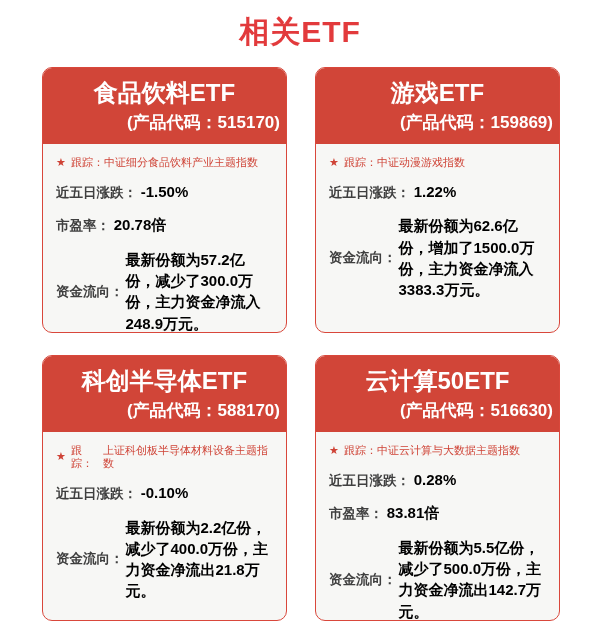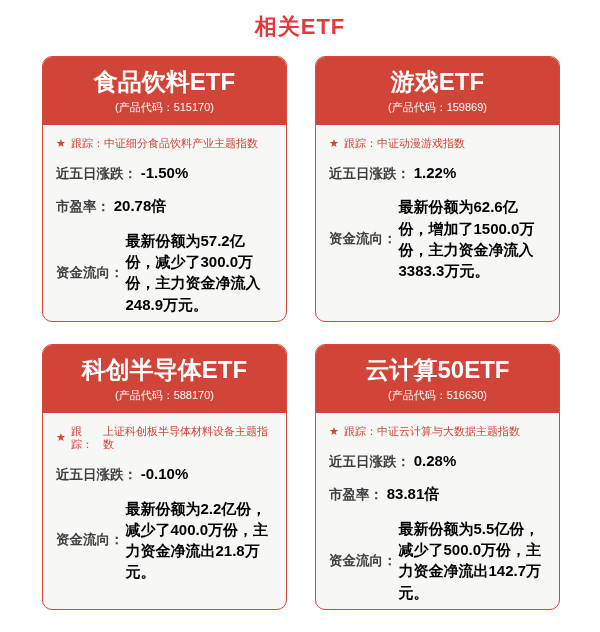--- a/index.html
+++ b/index.html
@@ -5,21 +5,21 @@
   * { margin: 0; padding: 0; box-sizing: border-box; }
   html, body {
     width: 600px; height: 632px;
     background: #ffffff;
     font-family: "Liberation Sans", "DejaVu Sans", sans-serif;
     overflow: hidden;
   }
   .page-title {
     text-align: center;
     color: #e23a3c;
-    font-size: 22px;
+    font-size: 30px;
     font-weight: 700;
     margin: 12px 0 14px 0;
     letter-spacing: 1px;
   }
   .card-grid {
     display: grid;
     grid-template-columns: 245px 245px;
     column-gap: 28px;
     row-gap: 22px;
     padding: 0 40px 0 42px;
@@ -40,23 +40,24 @@
     text-align: center;
     padding: 11px 6px 10px 6px;
     flex: 0 0 auto;
   }
   .etf-name {
     font-size: 24px;
     font-weight: 700;
     line-height: 1.15;
   }
   .etf-code {
-    font-size: 11px;
+    font-size: 17px;
     margin-top: 4px;
-    font-weight: 400;
+    font-weight: 700;
+    text-align: right;
   }
   .card-body {
     padding: 12px 12px 10px 13px;
     flex: 1 1 auto;
   }
   .track-line {
     color: #cf4336;
     font-size: 11px;
     margin-bottom: 13px;
     display: flex;

